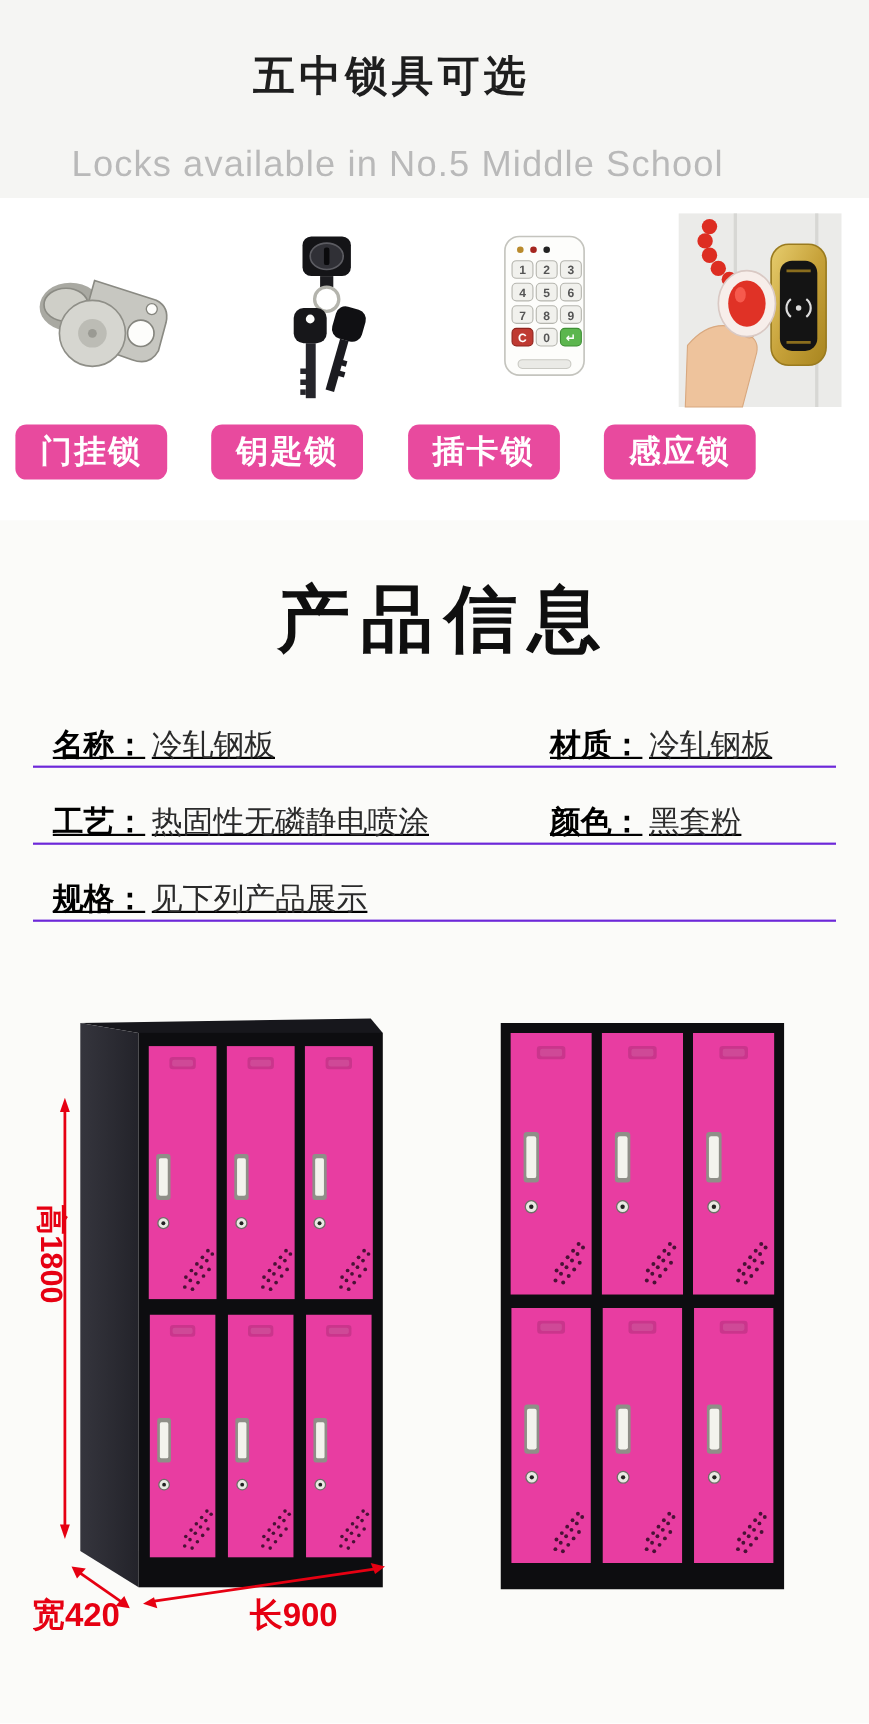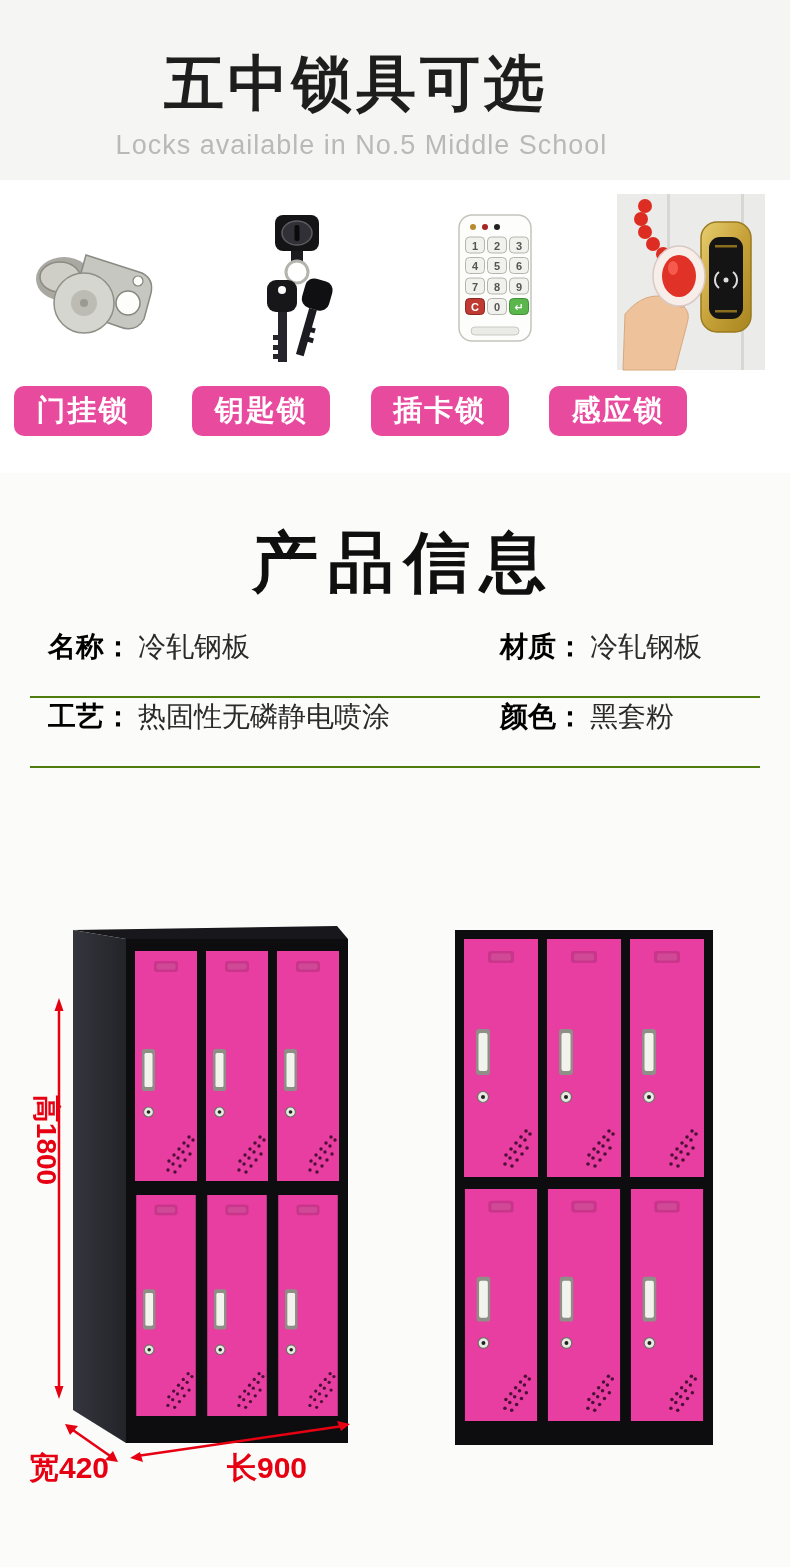--- a/index.html
+++ b/index.html
@@ -1,35 +1,35 @@
 <!DOCTYPE html>
 <html style="--button-pink: #e84a9e; --door-pink: #e83da1; --dim-red: #e60012; --frame-black: #0d0d10; --top-band-bg: #f5f5f3; --lower-bg: #fbfbf9; --card-red: #e0251c;"><head>
 <meta charset="utf-8">
 <style>
   html,body{margin:0;padding:0;background:#fff;}
   .page{position:relative;width:790px;height:1567px;overflow:hidden;background:#fff;
         font-family:"Liberation Sans","DejaVu Sans",sans-serif;}
   .top-band{position:absolute;left:0;top:0;width:790px;height:180px;background:var(--top-band-bg,#f5f5f3);}
   .main-title{position:absolute;left:0;top:44px;width:712px;text-align:center;
-              font-size:60px;font-weight:900;color:#1e1e1e;letter-spacing:4px;}
+              font-size:38px;font-weight:900;color:#1e1e1e;letter-spacing:4px;}
   .sub-title{position:absolute;left:0;top:130px;width:723px;text-align:center;
-             font-size:27px;color:#b9b9b9;letter-spacing:1px;}
+             font-size:33px;color:#b9b9b9;letter-spacing:1px;}
   .locks-row{position:absolute;left:0;top:183px;width:790px;height:198px;display:flex;}
   .lock-card{flex:1 1 0;display:flex;align-items:center;justify-content:center;}
   .buttons-row{position:absolute;left:0;top:386px;width:701px;box-sizing:border-box;
                padding:0 14px;display:flex;justify-content:space-between;}
   .lock-btn{width:138px;height:50px;border:none;border-radius:10px;
             background:var(--button-pink,#e84a9e);color:#fff;font-size:29px;font-weight:700;
             display:flex;align-items:center;justify-content:center;letter-spacing:2px;
             font-family:inherit;}
   .lower{position:absolute;left:0;top:473px;width:790px;height:1094px;background:var(--lower-bg,#fbfbf9);}
   .product-title{position:absolute;left:0;top:518px;width:788px;text-align:center;
                  font-size:66px;font-weight:900;color:#0f0f0f;letter-spacing:10px;padding-left:10px;}
   .spec-table{position:absolute;left:30px;top:628px;width:730px;}
-  .spec-row{display:flex;align-items:flex-start;height:68px;border-bottom:2px solid #4d7c0f;}
+  .spec-row{display:flex;align-items:flex-end;height:68px;border-bottom:2px solid #6d28d9;text-decoration:underline;}
   .spec-cell{display:flex;align-items:baseline;}
   .spec-cell.first{width:452px;flex:0 0 452px;}
   .spec-label{font-size:28px;font-weight:800;color:#000;padding-left:18px;}
   .spec-value{font-size:28px;color:#2b2b2b;margin-left:6px;}
   .figure-left{position:absolute;left:15px;top:918px;width:385px;height:572px;}
   .figure-right{position:absolute;left:455px;top:930px;width:258px;height:515px;}
   .dim-red{fill:var(--dim-red,#e60012);}
   .dim-red-stroke{stroke:var(--dim-red,#e60012);}
 </style>
 </head>
@@ -179,20 +179,26 @@
       </div>
     </div>
     <div class="spec-row">
       <div class="spec-cell first">
         <span class="spec-label">工艺：</span>
         <span class="spec-value">热固性无磷静电喷涂</span>
       </div>
       <div class="spec-cell">
         <span class="spec-label">颜色：</span>
         <span class="spec-value">黑套粉</span>
+      </div>
+    </div>
+    <div class="spec-row">
+      <div class="spec-cell first">
+        <span class="spec-label">规格：</span>
+        <span class="spec-value">见下列产品展示</span>
       </div>
     </div>
   </div>
 
   <div class="figure-left">
     <svg width="385" height="572" viewBox="0 0 385 572">
       <defs>
         <linearGradient id="sideGrad" x1="0" y1="0" x2="1" y2="0">
           <stop offset="0" stop-color="#35353d"></stop>
           <stop offset="1" stop-color="#23232a"></stop>

